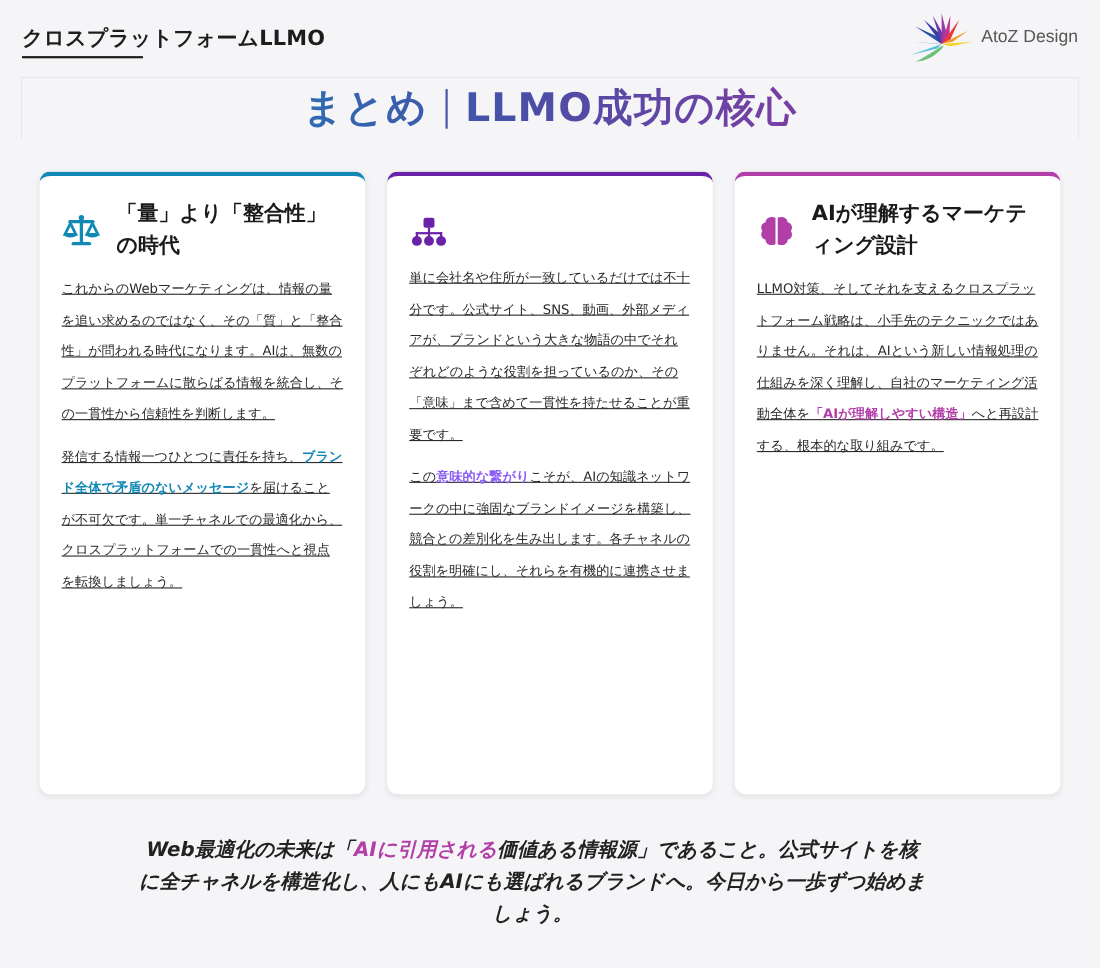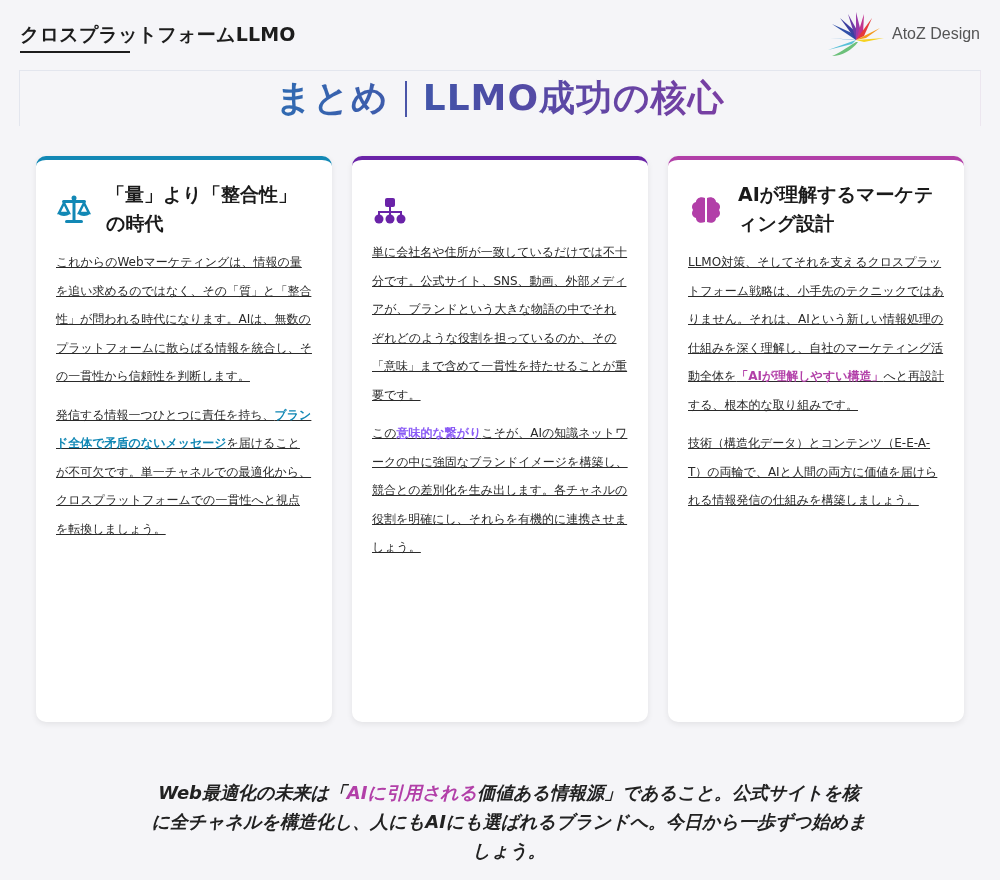--- a/index.html
+++ b/index.html
@@ -58,23 +58,23 @@
     .card-title {
       font-size: 19px; font-weight: bold; line-height: 29px; color: #1a1a1a;
     }
     .card-para {
       font-size: 12px; line-height: 28.5px; color: #2a2a2a; margin-bottom: 10px; text-decoration: underline;
     }
     .hl-blue { color: #1288b5; font-weight: bold; }
     .hl-purple { color: #8b5cf6; font-weight: bold; }
     .hl-magenta { color: #b23fa8; font-weight: bold; }
     .footer {
-      position: absolute; left: 149px; top: 758px; width: 720px;
+      position: absolute; left: 124px; top: 758px; width: 720px;
       text-align: center; font-size: 18px; font-weight: bold; font-style: italic;
-      line-height: 29px; color: #222; margin-top: 20px;
+      line-height: 29px; color: #222;
     }
   </style>
 </head>
 <body>
 
 <div class="header">
   <div class="header-title">クロスプラットフォームLLMO</div>
   <div class="header-underline"></div>
   <div class="logo">
     <svg viewBox="0 0 62 48">
@@ -142,18 +142,17 @@
 
   <div class="card c3">
     <div class="card-head">
       <svg class="card-icon" viewBox="0 0 36 36">
         <path d="M17 6 C12 4 8 7 8 10 C4 11 3 15 5 18 C3 21 4 25 8 26 C8 30 12 32 17 30 Z" fill="#b23fa8"></path>
         <path d="M19 6 C24 4 28 7 28 10 C32 11 33 15 31 18 C33 21 32 25 28 26 C28 30 24 32 19 30 Z" fill="#b23fa8"></path>
       </svg>
       <div class="card-title">AIが理解するマーケティング設計</div>
     </div>
     <p class="card-para"><span>LLMO対策、そしてそれを支えるクロスプラットフォーム戦略は、小手先のテクニックではありません。それは、AIという新しい情報処理の仕組みを深く理解し、自社のマーケティング活動全体を</span><span class="hl-magenta">「AIが理解しやすい構造」</span><span>へと再設計する、根本的な取り組みです。</span></p>
-    <p class="card-para">技術（構造化データ）とコンテンツ（E-E-A-T）の両輪で、AIと人間の両方に価値を届けられる情報発信の仕組みを構築しましょう。</p>
   </div>
 
 </div>
 
 <div class="footer"><span>Web最適化の未来は「</span><span class="hl-magenta">AIに引用される</span><span>価値ある情報源」であること。公式サイトを核に全チャネルを構造化し、人にもAIにも選ばれるブランドへ。今日から一歩ずつ始めましょう。</span></div>
 
 </body></html>

